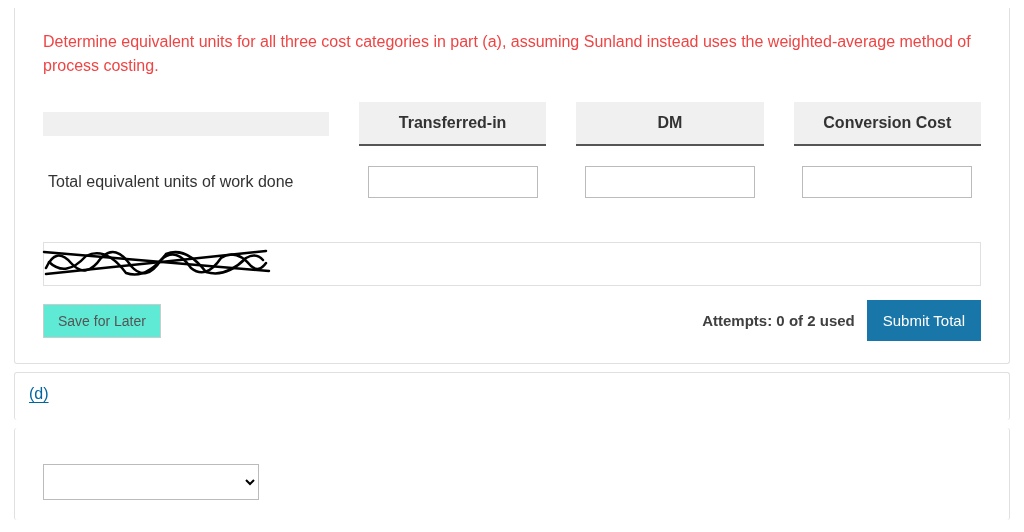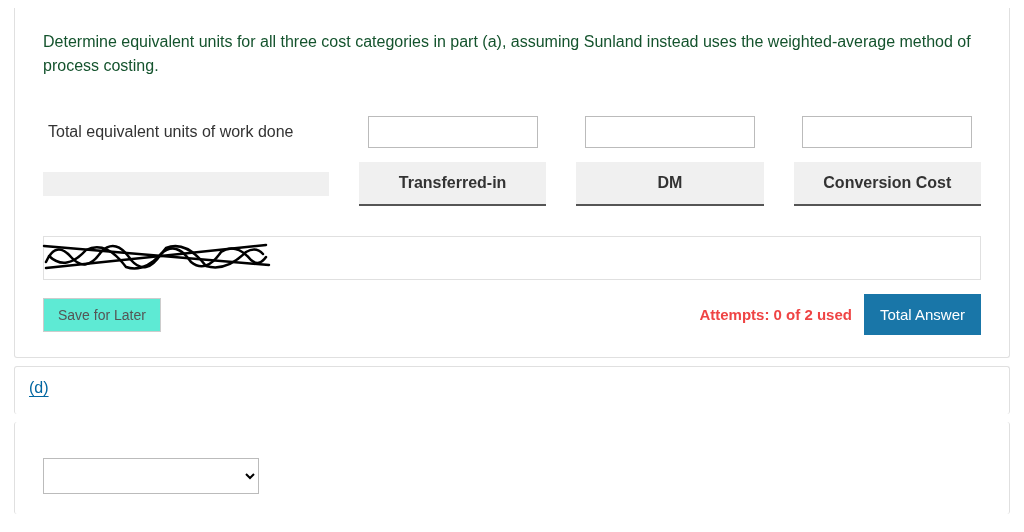--- a/index.html
+++ b/index.html
@@ -21,21 +21,21 @@
       border: 1px solid #e0e0e0;
       border-radius: 3px;
       margin: 8px 14px;
       padding: 22px 28px;
     }
     .card-top {
       border-top: none;
       border-radius: 0 0 3px 3px;
     }
     .prompt {
-      color: #14532d;
+      color: #ef4444;
       line-height: 1.5;
       margin-bottom: 24px;
     }
     .table-row {
       display: flex;
       align-items: center;
       gap: 30px;
     }
     .table-label-col {
       width: 290px;
@@ -95,21 +95,21 @@
       font-size: 14px;
       cursor: pointer;
     }
     .attempts {
       display: flex;
       align-items: center;
       gap: 12px;
     }
     .attempts-text {
       font-weight: 700;
-      color: #ef4444;
+      color: #404040;
       font-size: 15px;
     }
     .submit-btn {
       background: #1976a8;
       color: #fff;
       border: none;
       padding: 12px 16px;
       font-size: 15px;
       cursor: pointer;
     }
@@ -141,56 +141,56 @@
     }
   </style>
 </head>
 <body>
 
 <div class="page">
 
   <div class="card card-top">
     <p class="prompt">Determine equivalent units for all three cost categories in part (a), assuming Sunland instead uses the weighted-average method of process costing.</p>
 
-    <div class="table-row body-row">
-      <div class="table-label-col">Total equivalent units of work done</div>
-      <div class="table-val-col">
-        <input class="text-input" type="text" value="" style="">
-      </div>
-      <div class="table-val-col">
-        <input class="text-input" type="text" value="" style="">
-      </div>
-      <div class="table-val-col">
-        <input class="text-input" type="text" value="" style="">
-      </div>
-    </div>
-
     <div class="table-row header-row">
       <div class="table-label-col header-label"></div>
       <div class="table-val-col header-cell">Transferred-in</div>
       <div class="table-val-col header-cell">DM</div>
       <div class="table-val-col header-cell">Conversion Cost</div>
+    </div>
+
+    <div class="table-row body-row">
+      <div class="table-label-col">Total equivalent units of work done</div>
+      <div class="table-val-col">
+        <input class="text-input" type="text" value="" style="">
+      </div>
+      <div class="table-val-col">
+        <input class="text-input" type="text" value="" style="">
+      </div>
+      <div class="table-val-col">
+        <input class="text-input" type="text" value="" style="">
+      </div>
     </div>
 
     <div class="scribbled">
       <svg class="scribble-svg" width="240" height="50">
         <g stroke="#000" stroke-width="2.5" fill="none" stroke-linecap="round">
           <path d="M 5 30 Q 15 8, 30 25 Q 45 42, 60 20 Q 75 5, 90 28 Q 105 45, 120 22 Q 135 8, 150 30 Q 165 42, 180 20 Q 195 10, 210 28 Q 218 35, 225 25"></path>
           <path d="M 8 24 Q 25 40, 45 18 Q 65 8, 85 35 Q 105 42, 125 16 Q 145 8, 165 34 Q 185 40, 205 20 Q 215 14, 222 22"></path>
           <line x1="3" y1="14" x2="228" y2="33"></line>
           <line x1="5" y1="36" x2="225" y2="13"></line>
         </g>
       </svg>
     </div>
 
     <div class="footer-row">
       <button class="save-btn">Save for Later</button>
       <div class="attempts">
         <span class="attempts-text">Attempts: 0 of 2 used</span>
-        <button class="submit-btn">Total Answer</button>
+        <button class="submit-btn">Submit Total</button>
       </div>
     </div>
   </div>
 
   <div class="card card-d">
     <span class="section-d">(d)</span>
   </div>
 
   <div class="card card-d2">
     <select class="select">

